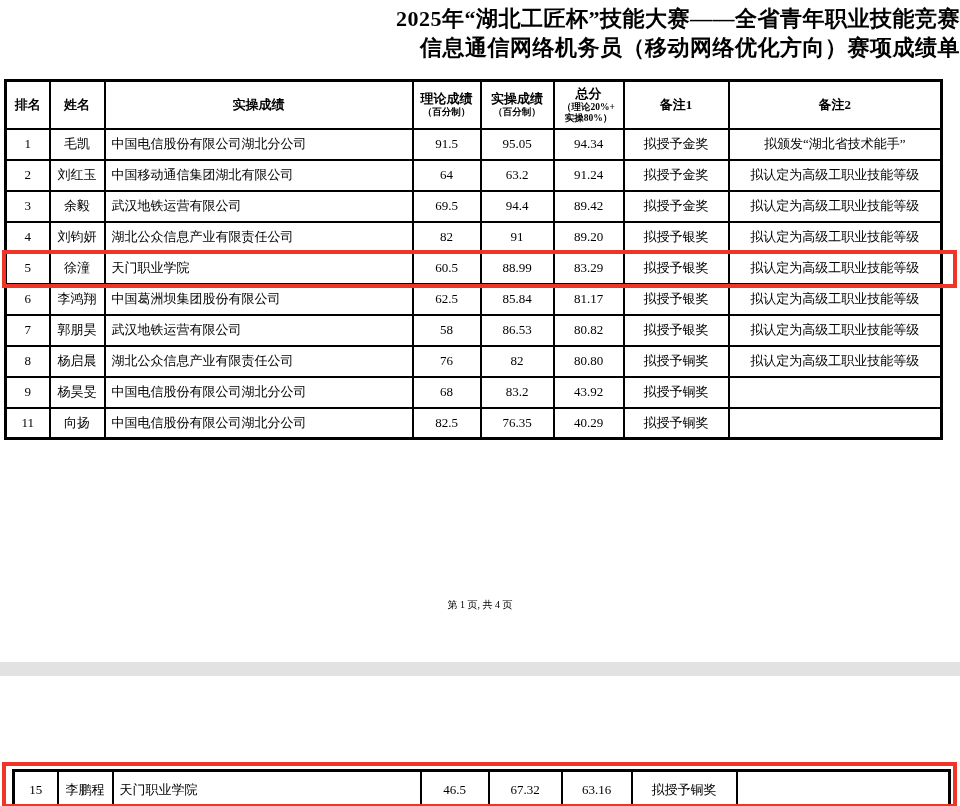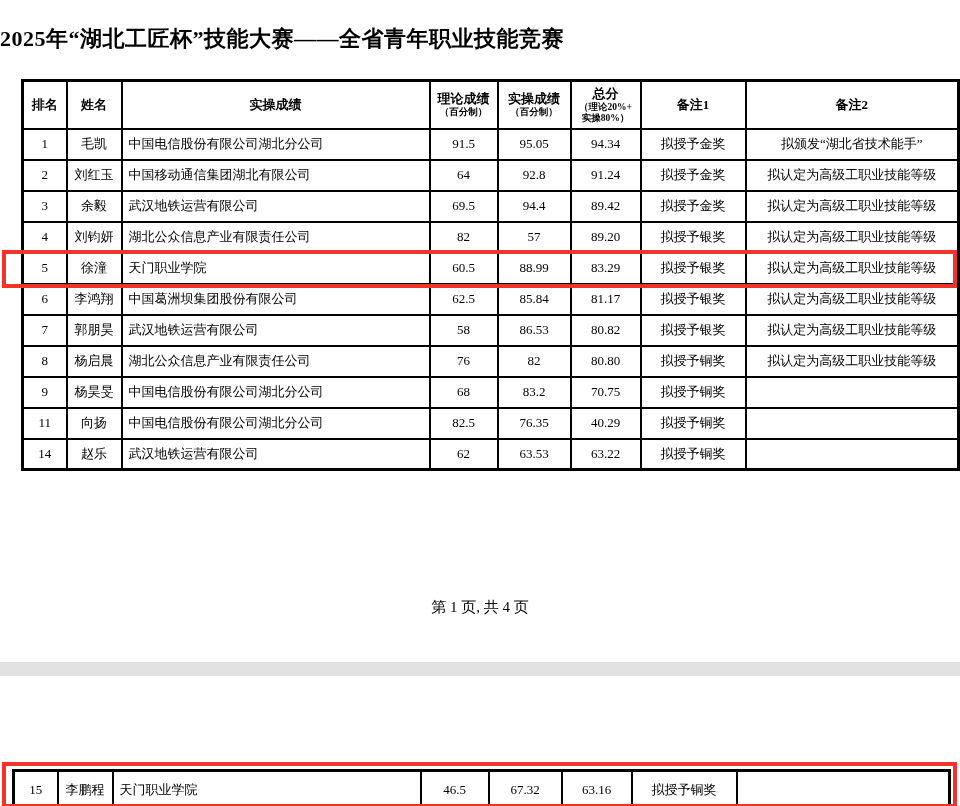--- a/index.html
+++ b/index.html
@@ -3,42 +3,42 @@
 <meta charset="utf-8">
 <style>
   html,body{margin:0;padding:0;}
   body{
     width:960px;height:806px;overflow:hidden;background:#ffffff;
     font-family:"Liberation Serif","DejaVu Serif",serif;color:#000;
   }
   .page{position:relative;width:960px;height:806px;background:#fff;}
 
   
-  .title{position:absolute;top:4px;left:0;width:100%;text-align:left;
-    font-weight:bold;font-size:22px;line-height:29px;letter-spacing:0.5px;margin-top:20px;}
+  .title{position:absolute;top:4px;left:0;width:100%;text-align:right;
+    font-weight:bold;font-size:22px;line-height:29px;letter-spacing:0.5px;}
 
   
   table.score{border-collapse:collapse;table-layout:fixed;width:936px;
     border:3px solid #000;}
   table.score th,table.score td{border:2px solid #000;padding:0 4px;
     font-size:13px;overflow:hidden;white-space:nowrap;}
   table.score th{font-weight:bold;text-align:center;vertical-align:middle;
     line-height:1.25;white-space:normal;}
   table.score td{text-align:center;vertical-align:middle;}
   table.score td.left{text-align:left;padding-left:6px;}
-  .main-table{position:absolute;left:21px;top:79px;}
+  .main-table{position:absolute;left:4px;top:79px;}
   .main-table thead tr{height:48px;}
   .main-table tbody tr{height:31px;}
   .hdr-sub{display:block;font-size:9.5px;font-weight:bold;line-height:1.15;
     white-space:pre-line;}
   .hdr-sub:empty{display:none;}
 
   
   .footer{position:absolute;top:598px;left:12px;width:936px;
-    text-align:center;font-size:15px;}
+    text-align:center;font-size:10px;}
 
   
   .separator{position:absolute;left:0;top:662px;width:960px;height:14px;
     background:#e2e2e2;}
 
   
   .bottom-table{position:absolute;left:12px;top:769px;}
   .bottom-table tbody tr{height:38px;margin-top:16px;}
 
   
@@ -47,20 +47,21 @@
   .hl-box.row5{left:2px;top:250px;width:947px;height:30px;}
   .hl-box.row15{left:2px;top:762px;width:947px;height:38px;}
 </style>
 </head>
 <body>
 
 <div class="page">
 
   <div class="title">
     <div>2025年“湖北工匠杯”技能大赛——全省青年职业技能竞赛</div>
+    <div>信息通信网络机务员（移动网络优化方向）赛项成绩单</div>
   </div>
 
   <table class="score main-table">
     <colgroup>
       <col style="width:44px">
         <col style="width:55px">
         <col style="width:308px">
       <col style="width:68px">
         <col style="width:73px">
         <col style="width:70px">
@@ -89,41 +90,41 @@
           <td>95.05</td>
           <td>94.34</td>
           <td>拟授予金奖</td>
           <td>拟颁发“湖北省技术能手”</td>
         </tr>
         <tr>
           <td>2</td>
           <td>刘红玉</td>
           <td class="left">中国移动通信集团湖北有限公司</td>
           <td>64</td>
-          <td>92.8</td>
+          <td>63.2</td>
           <td>91.24</td>
           <td>拟授予金奖</td>
           <td>拟认定为高级工职业技能等级</td>
         </tr>
         <tr>
           <td>3</td>
           <td>余毅</td>
           <td class="left">武汉地铁运营有限公司</td>
           <td>69.5</td>
           <td>94.4</td>
           <td>89.42</td>
           <td>拟授予金奖</td>
           <td>拟认定为高级工职业技能等级</td>
         </tr>
         <tr>
           <td>4</td>
           <td>刘钧妍</td>
           <td class="left">湖北公众信息产业有限责任公司</td>
           <td>82</td>
-          <td>57</td>
+          <td>91</td>
           <td>89.20</td>
           <td>拟授予银奖</td>
           <td>拟认定为高级工职业技能等级</td>
         </tr>
         <tr>
           <td>5</td>
           <td>徐潼</td>
           <td class="left">天门职业学院</td>
           <td>60.5</td>
           <td>88.99</td>
@@ -160,41 +161,31 @@
           <td>80.80</td>
           <td>拟授予铜奖</td>
           <td>拟认定为高级工职业技能等级</td>
         </tr>
         <tr>
           <td>9</td>
           <td>杨昊旻</td>
           <td class="left">中国电信股份有限公司湖北分公司</td>
           <td>68</td>
           <td>83.2</td>
-          <td>70.75</td>
+          <td>43.92</td>
           <td>拟授予铜奖</td>
           <td></td>
         </tr>
         <tr>
           <td>11</td>
           <td>向扬</td>
           <td class="left">中国电信股份有限公司湖北分公司</td>
           <td>82.5</td>
           <td>76.35</td>
           <td>40.29</td>
-          <td>拟授予铜奖</td>
-          <td></td>
-        </tr>
-        <tr>
-          <td>14</td>
-          <td>赵乐</td>
-          <td class="left">武汉地铁运营有限公司</td>
-          <td>62</td>
-          <td>63.53</td>
-          <td>63.22</td>
           <td>拟授予铜奖</td>
           <td></td>
         </tr>
       </tbody>
   </table>
 
   <div class="hl-box row5"></div>
 
   <div class="footer">第 1 页, 共 4 页</div>
 

